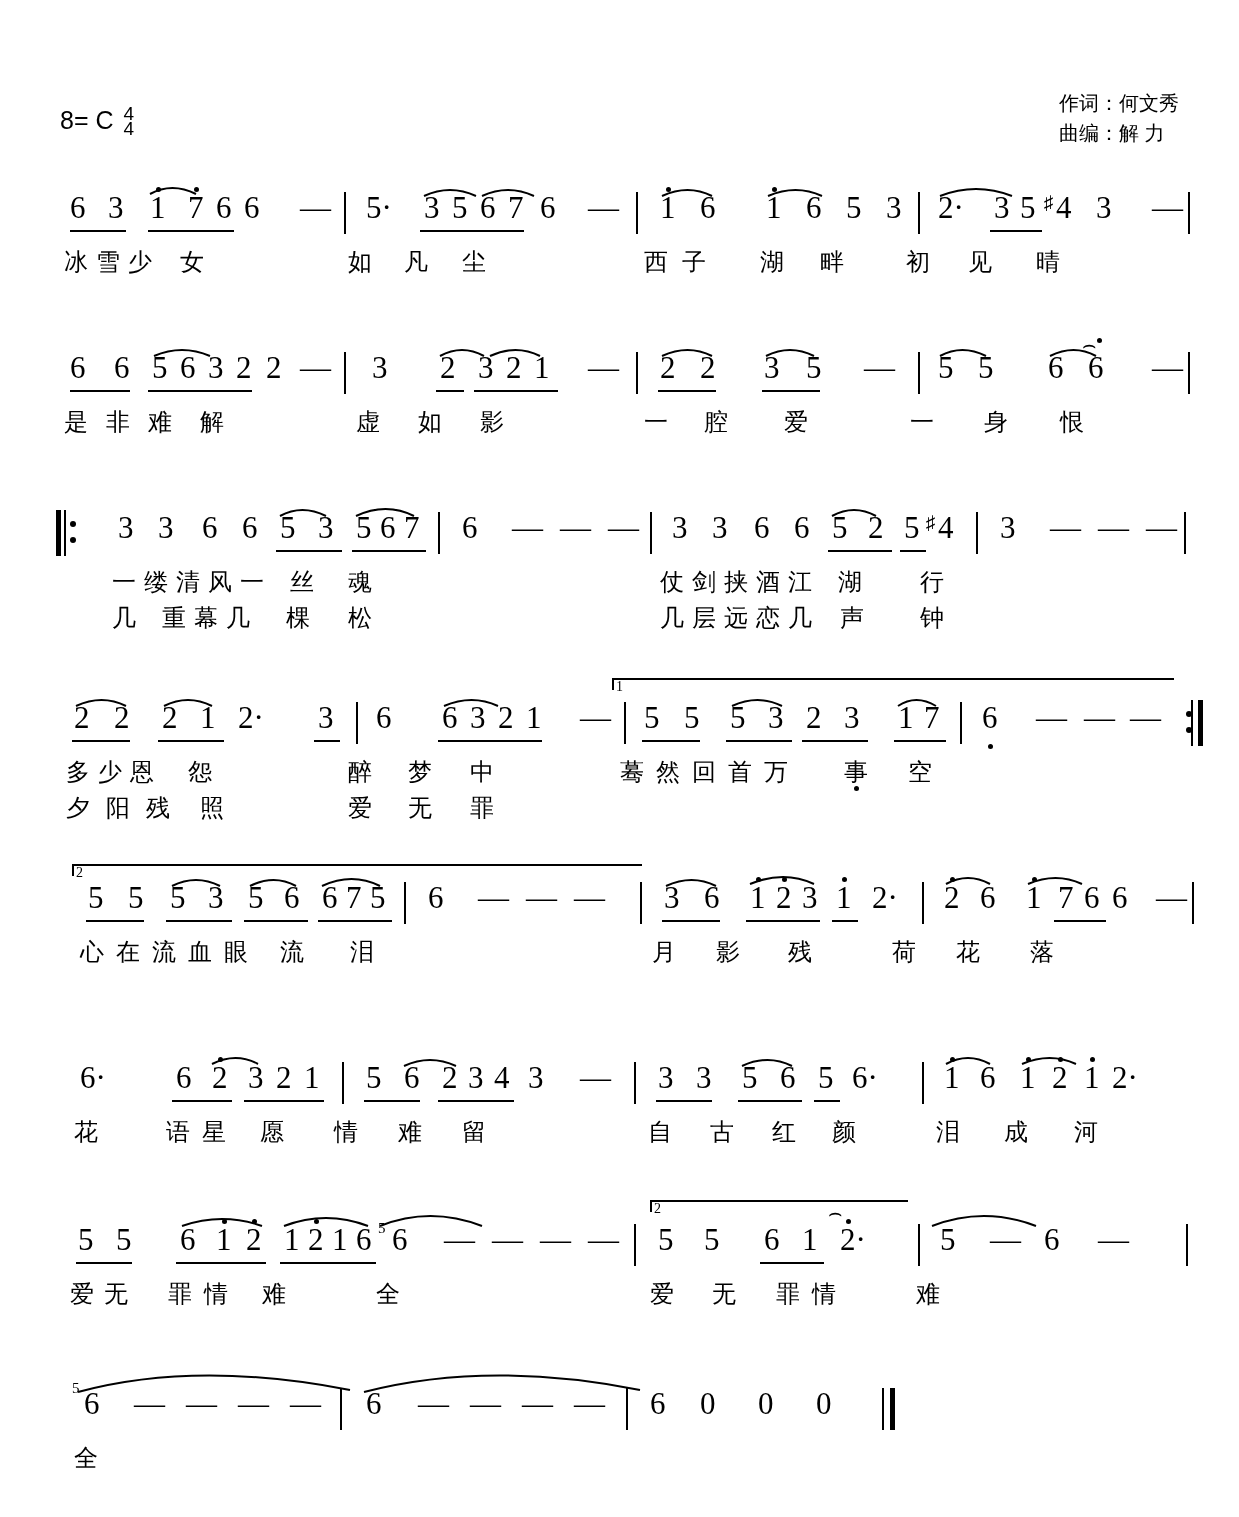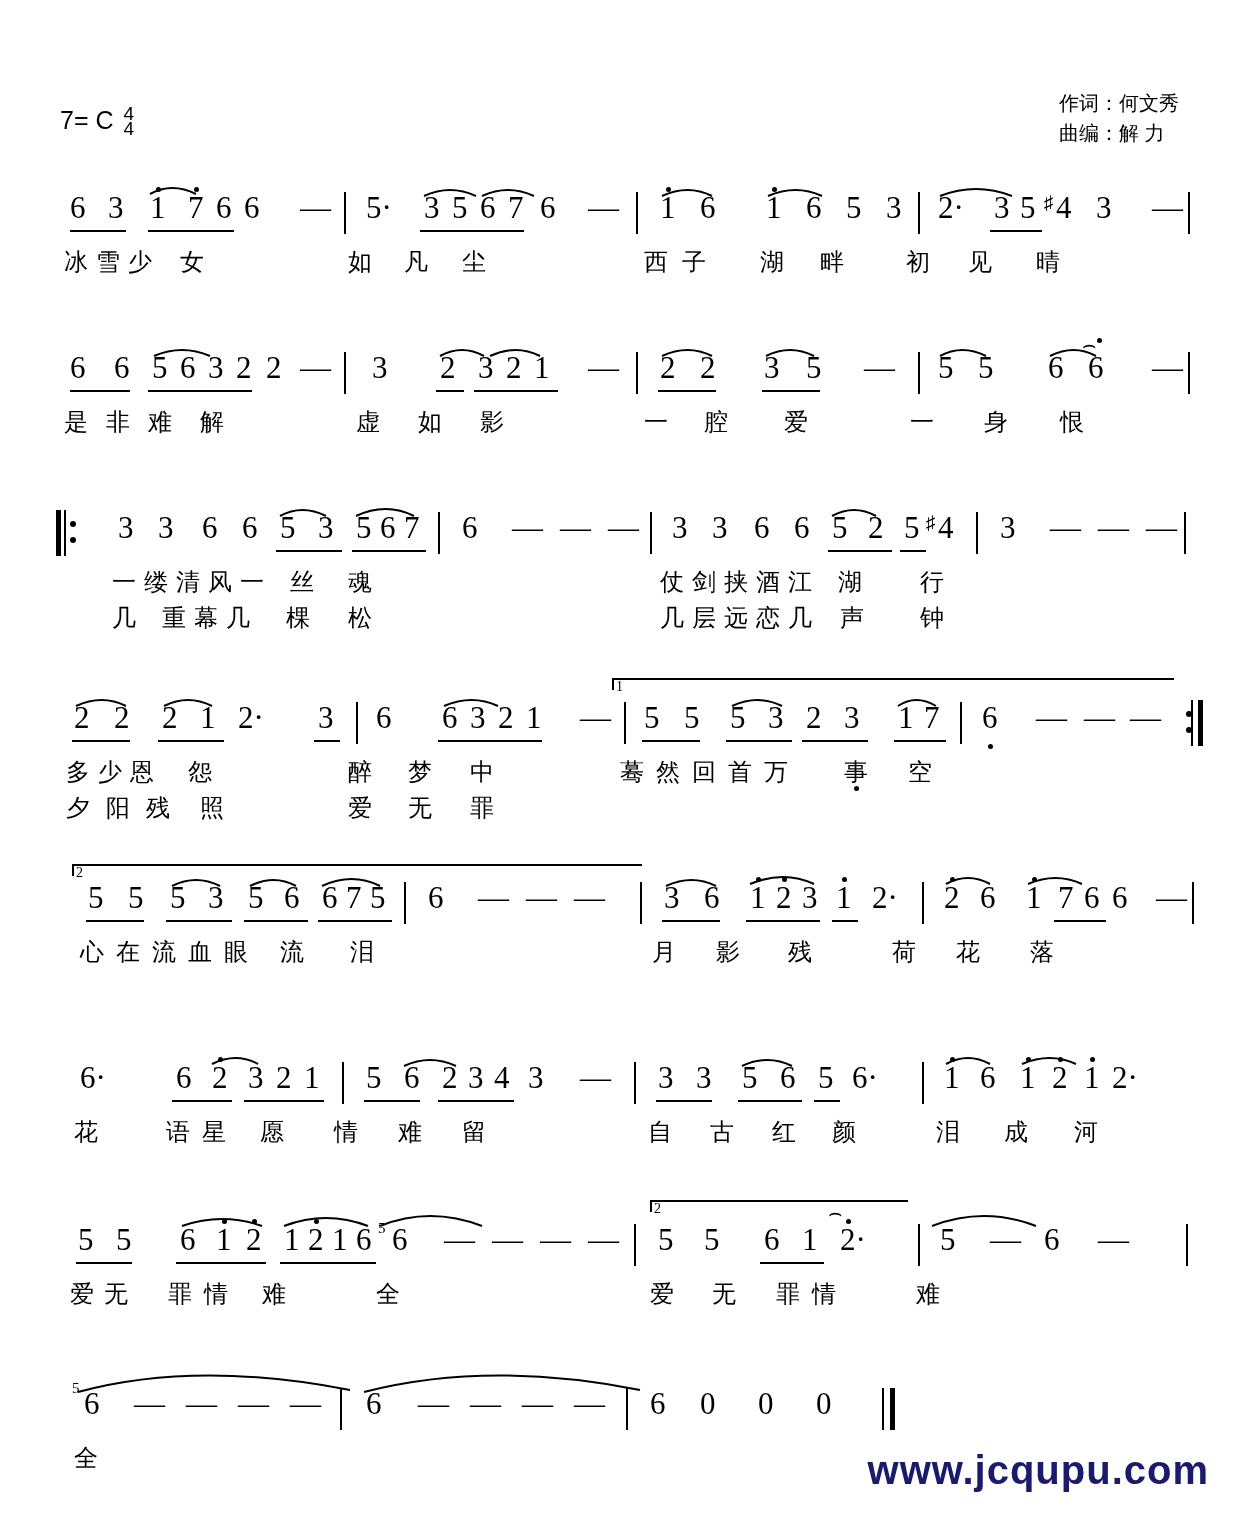--- a/index.html
+++ b/index.html
@@ -96,21 +96,21 @@
 
 <div class="sheet">
 
 
   <div class="credits">
     <div>作词：何文秀</div>
     <div>曲编：解  力</div>
   </div>
 
   <div class="keysig">
-    <span>7= C</span>
+    <span>8= C</span>
     <span class="frac">
       <span class="num">4</span>
       <span class="den">4</span>
     </span>
   </div>
 
   <div class="system" style="top:190px;">
     <div class="notes">
       <span class="n" style="left:70px;">6</span>
       <span class="n" style="left:108px;">3</span>
@@ -700,14 +700,13 @@
       <svg class="ov" width="1239" height="56">
         <path d="M78,6 Q196,-26 350,4" stroke="#000" stroke-width="2" fill="none"></path>
         <path d="M364,6 Q488,-26 640,4" stroke="#000" stroke-width="2" fill="none"></path>
       </svg>
     </div>
     <div class="lyrics">
       <span class="ly" style="left:74px;">全</span>
     </div>
   </div>
 
-  <div class="watermark">www.jcqupu.com</div>
 </div>
 
 </body></html>

